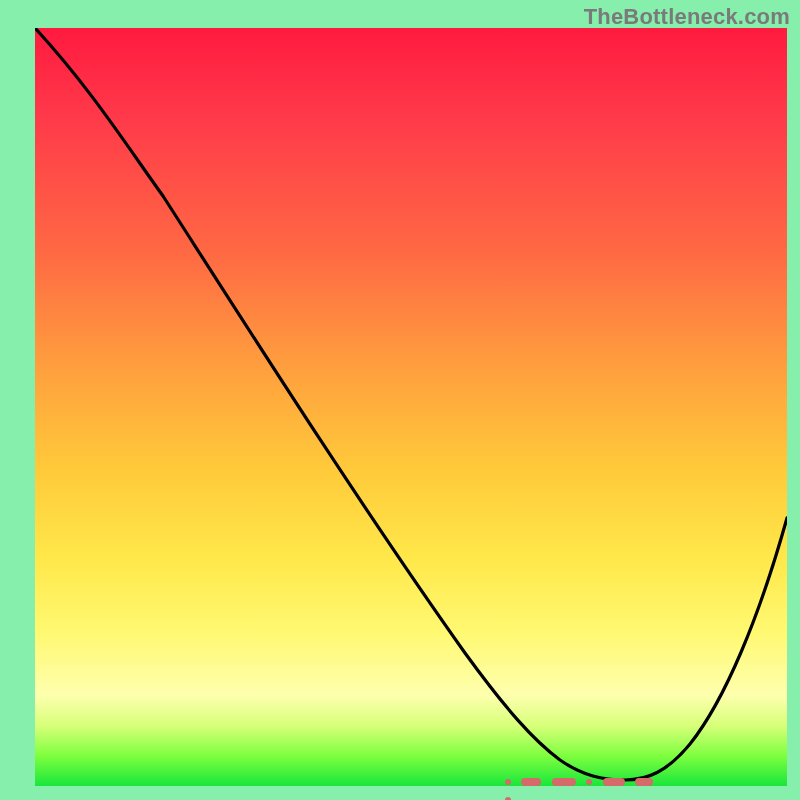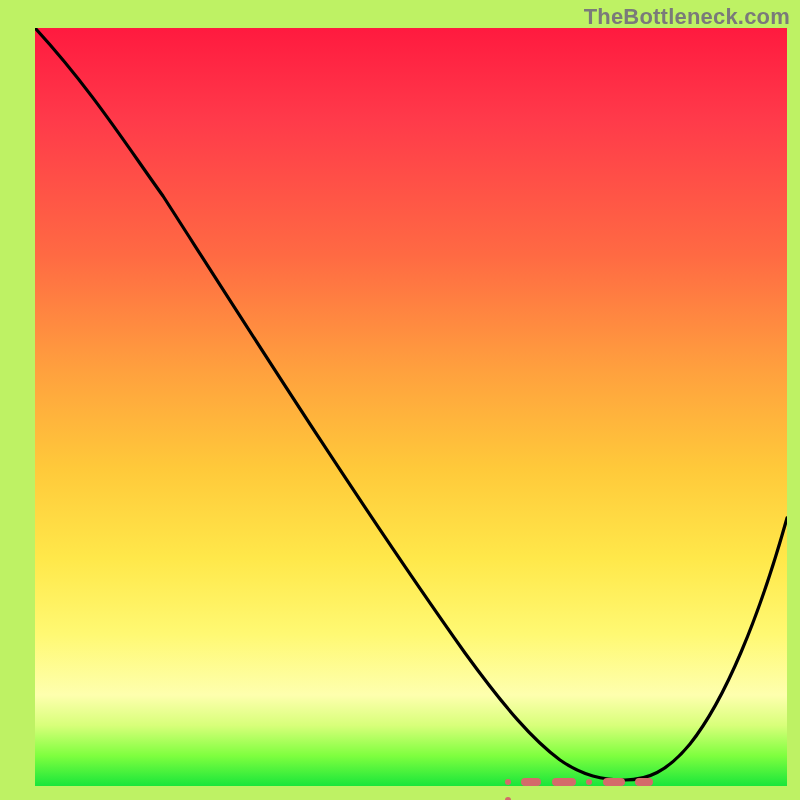--- a/index.html
+++ b/index.html
@@ -8,21 +8,21 @@
     width: 800px;
     height: 800px;
     background: #000;
     overflow: hidden;
     font-family: Arial, Helvetica, sans-serif;
   }
   .frame {
     position: relative;
     width: 800px;
     height: 800px;
-    background: #bef264;
+    background: #86efac;
   }
   .watermark {
     position: absolute;
     top: 4px;
     right: 10px;
     color: #7a7a7a;
     font-size: 22px;
     font-weight: 600;
     letter-spacing: 0.2px;
     z-index: 5;

